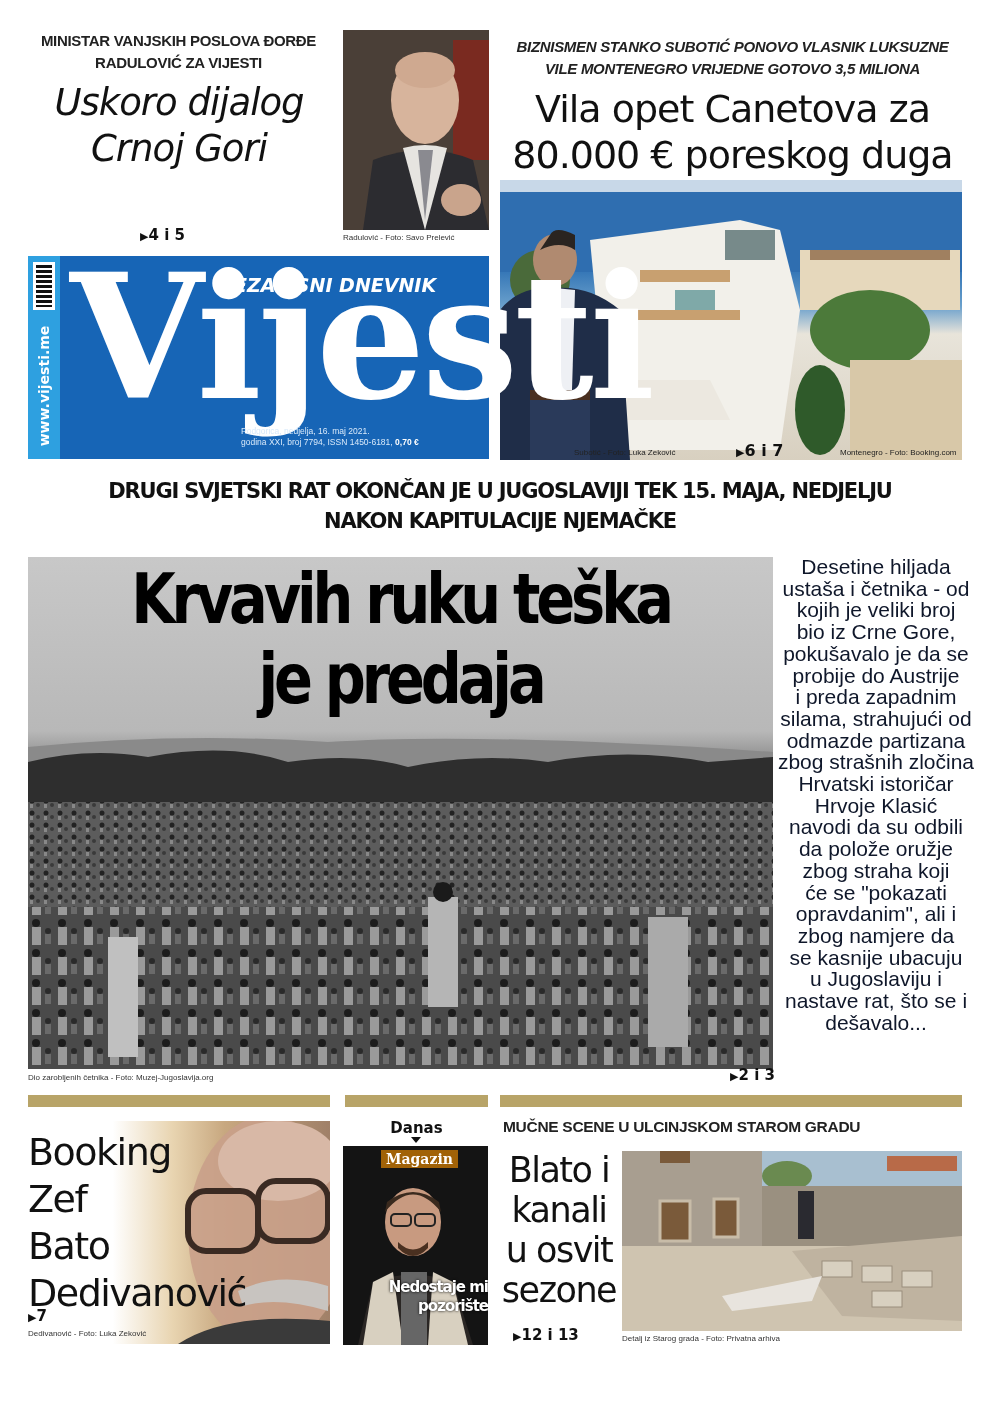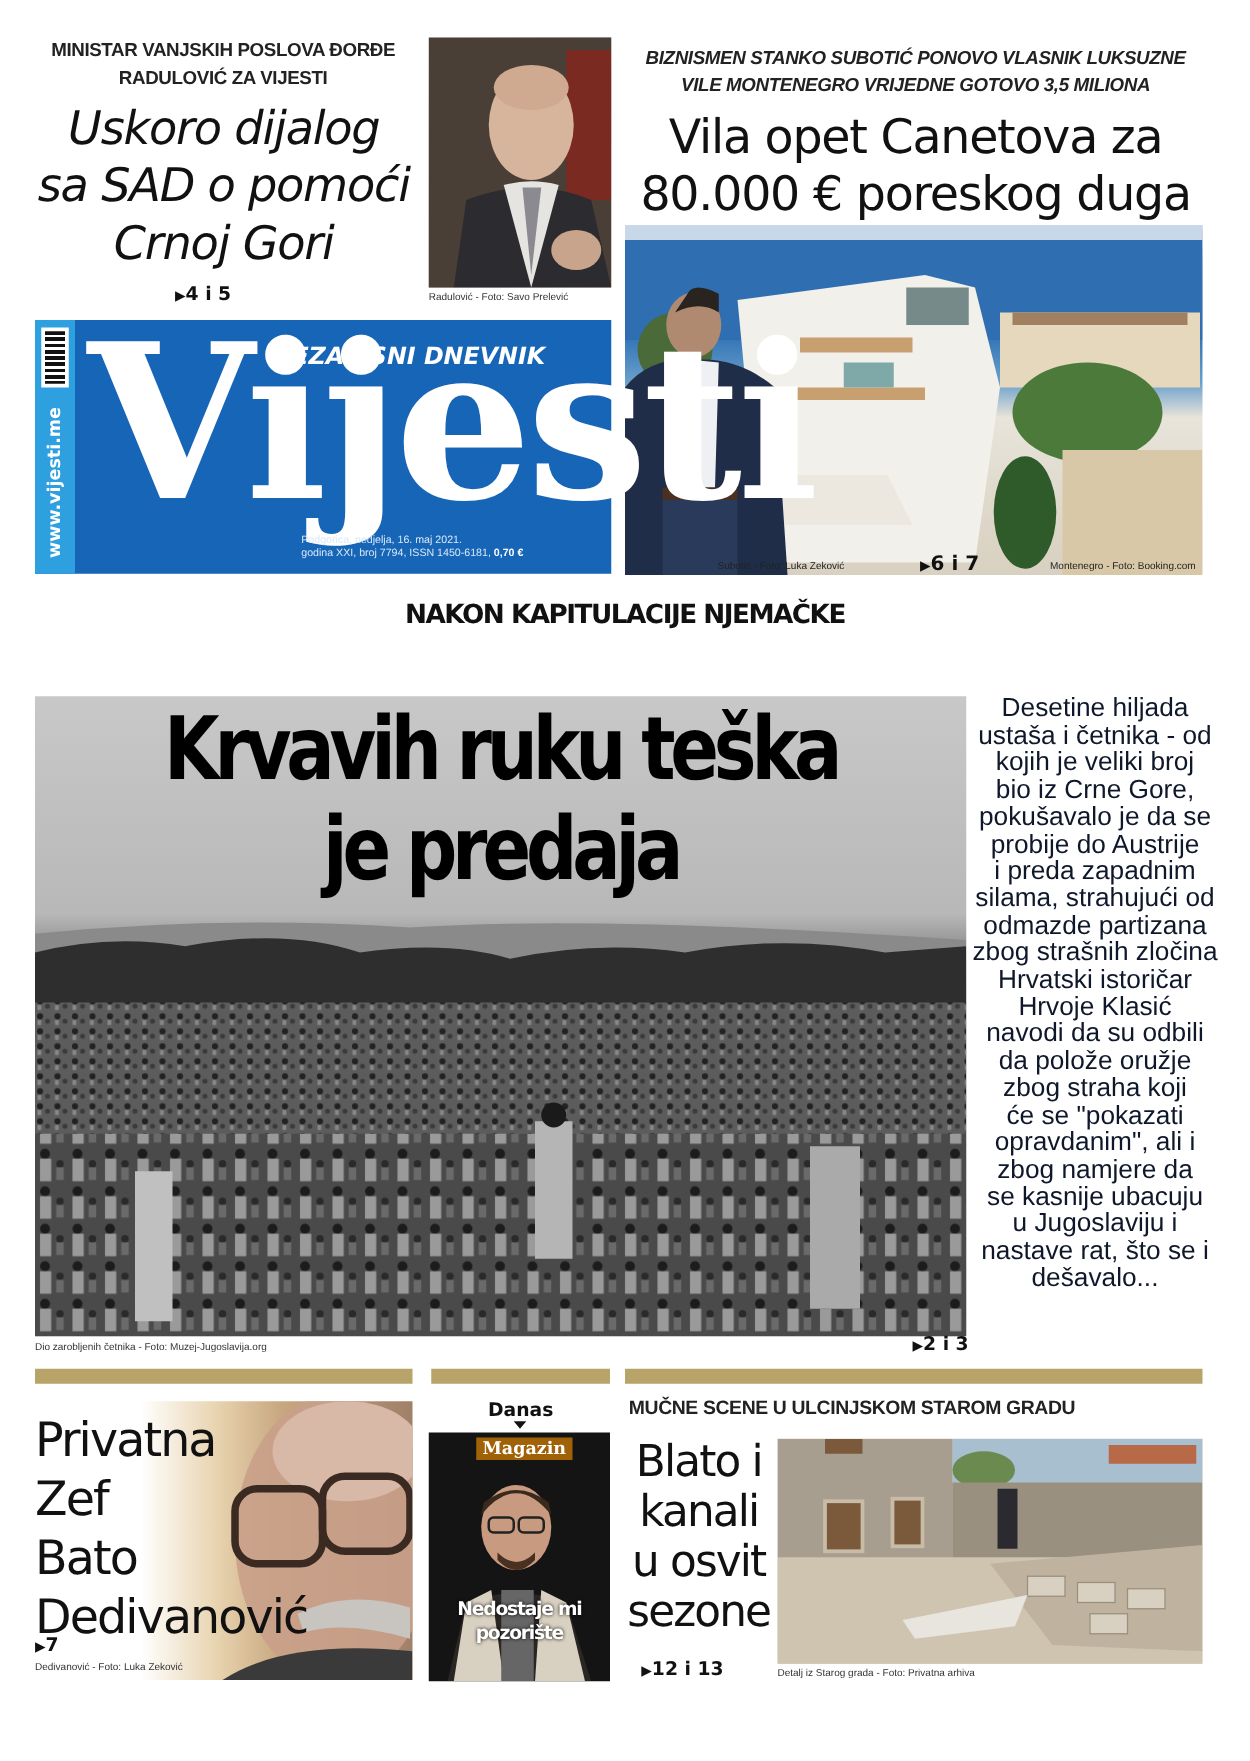--- a/index.html
+++ b/index.html
@@ -30,21 +30,20 @@
   .lead-head { font-family: "DejaVu Sans", sans-serif; font-weight: bold; color: #000; text-align: center; letter-spacing: -5px; font-size: 70px; line-height: 80px; transform: scaleX(0.82); transform-origin: center; }
   .sidebar-text { font-family: "Liberation Sans", sans-serif; font-size: 21px; line-height: 21.7px; color: #0f172a; text-align: center; }
 </style>
 </head>
 <body>
 
 <div class="abs kicker" style="left:26px; top:30px; width:305px; font-size:15px; line-height:22px;">MINISTAR VANJSKIH POSLOVA ĐORĐE RADULOVIĆ ZA VIJESTI</div>
 
 <div class="abs headline" style="left:24px; top:80px; width:310px; font-size:37px; line-height:46px;font-style:italic;">
   <div>Uskoro dijalog</div>
-  <div>sa SAD o pomoći</div>
   <div>Crnoj Gori</div>
 </div>
 
 <div class="abs pageref" style="left:140px; top:226px; font-size:15px;">
   <span style="font-size:11px;">▶</span><span>4 i 5</span>
 </div>
 
 <div class="abs photo" style="left:343px; top:30px; width:146px; height:200px; background: linear-gradient(135deg,#6c5a4b 0%,#3a302a 35%,#2b2522 60%,#5a4030 100%);">
   <svg width="146" height="200" viewBox="0 0 146 200">
     <rect x="0" y="0" width="146" height="200" fill="#4a3f37"></rect>
@@ -109,20 +108,21 @@
   </div>
   <div class="abs mast-sub" style="left:190px; top:18px; font-size:19px;">NEZAVISNI DNEVNIK</div>
   <div class="abs mast-title" style="left:42px; top:-18px; font-size:172px; line-height:200px;">Vijesti</div>
   <div class="abs mast-info" style="left:213px; top:170px;">
     <div>Podgorica, nedjelja, 16. maj 2021.</div>
     <div><span>godina XXI, broj 7794, ISSN 1450-6181,</span> <b style="color:#fff;">0,70 €</b></div>
   </div>
 </div>
 
 <div class="abs lead-kicker" style="left:20px; top:476px; width:960px;">
+  <div>DRUGI SVJETSKI RAT OKONČAN JE U JUGOSLAVIJI TEK 15. MAJA, NEDJELJU</div>
   <div>NAKON KAPITULACIJE NJEMAČKE</div>
 </div>
 
 <div class="abs photo" style="left:28px; top:557px; width:745px; height:512px; background: linear-gradient(180deg,#c8c8c8 0%,#b8b8b8 34%,#9a9a9a 38%,#5a5a5a 45%,#4a4a4a 60%,#3a3a3a 100%);">
   <svg width="745" height="512" viewBox="0 0 745 512">
     <defs>
       <pattern id="crowd" width="14" height="12" patternUnits="userSpaceOnUse">
         <rect width="14" height="12" fill="#5c5c5c"></rect>
         <circle cx="4" cy="4" r="2.5" fill="#222"></circle>
         <circle cx="10" cy="8" r="2" fill="#3a3a3a"></circle>
@@ -187,21 +187,21 @@
 <div class="abs photo" style="left:28px; top:1121px; width:302px; height:223px; background: linear-gradient(90deg,#ffffff 0%,#ffffff 28%,#e8d4b0 48%,#c8a880 65%,#a08068 100%);">
   <svg width="302" height="223" viewBox="0 0 302 223">
     <ellipse cx="240" cy="110" rx="80" ry="115" fill="#c9a08a" opacity="0.9"></ellipse>
     <ellipse cx="250" cy="40" rx="60" ry="40" fill="#d8b8a6"></ellipse>
     <rect x="160" y="70" width="70" height="60" rx="18" fill="none" stroke="#3a2a22" stroke-width="6"></rect>
     <rect x="230" y="60" width="70" height="60" rx="18" fill="none" stroke="#3a2a22" stroke-width="6"></rect>
     <path d="M210 170 Q250 150 300 165 L300 190 Q250 175 215 185 Z" fill="#c8c4c0"></path>
     <path d="M150 223 Q200 190 302 200 L302 223 Z" fill="#3a3a3a"></path>
   </svg>
   <div class="abs headline" style="left:0; top:8px; text-align:left; font-size:38px; line-height:47px; letter-spacing:-1.5px;">
-    <div>Privatna</div>
+    <div>Booking</div>
     <div>Zef</div>
     <div>Bato</div>
     <div>Dedivanović</div>
   </div>
   <div class="abs pageref" style="left:0; top:186px; font-size:15px;">
     <span style="font-size:11px;">▶</span><span>7</span>
   </div>
   <div class="abs caption" style="left:0; top:208px;">Dedivanović - Foto: Luka Zeković</div>
 </div>
 
@@ -213,21 +213,21 @@
     <ellipse cx="70" cy="50" rx="28" ry="34" fill="#c89a80"></ellipse>
     <path d="M42 40 Q70 5 98 40 L96 30 Q70 10 44 30 Z" fill="#3a2a1e"></path>
     <rect x="48" y="42" width="20" height="12" rx="4" fill="none" stroke="#222" stroke-width="2"></rect>
     <rect x="72" y="42" width="20" height="12" rx="4" fill="none" stroke="#222" stroke-width="2"></rect>
     <path d="M55 70 Q70 85 85 70 L85 76 Q70 92 55 76 Z" fill="#4a3020"></path>
     <path d="M15 173 L30 110 Q70 95 110 110 L130 173 Z" fill="#2a2624"></path>
     <path d="M30 110 L50 100 L60 173 L20 173 Z" fill="#d8d0c0"></path>
     <path d="M110 110 L90 100 L85 173 L125 173 Z" fill="#d8d0c0"></path>
     <rect x="58" y="100" width="26" height="73" fill="#666"></rect>
   </svg>
-  <div class="abs" style="left:0; top:132px; width:145px; text-align:center; font-family:'DejaVu Sans',sans-serif; font-weight:bold; font-size:15px; line-height:19px; color:#fff; letter-spacing:-1px; text-shadow:0 0 3px #000;">
+  <div class="abs" style="left:0; top:132px; width:145px; text-align:right; font-family:'DejaVu Sans',sans-serif; font-weight:bold; font-size:15px; line-height:19px; color:#fff; letter-spacing:-1px; text-shadow:0 0 3px #000;">
     <div>Nedostaje mi</div>
     <div>pozorište</div>
   </div>
 </div>
 
 <div class="abs kicker" style="left:503px; top:1118px; font-size:15.5px; text-align:left;">MUČNE SCENE U ULCINJSKOM STAROM GRADU</div>
 <div class="abs headline" style="left:500px; top:1150px; width:118px; font-size:35px; line-height:40px; letter-spacing:-1.5px;">
   <div>Blato i</div>
   <div>kanali</div>
   <div>u osvit</div>

